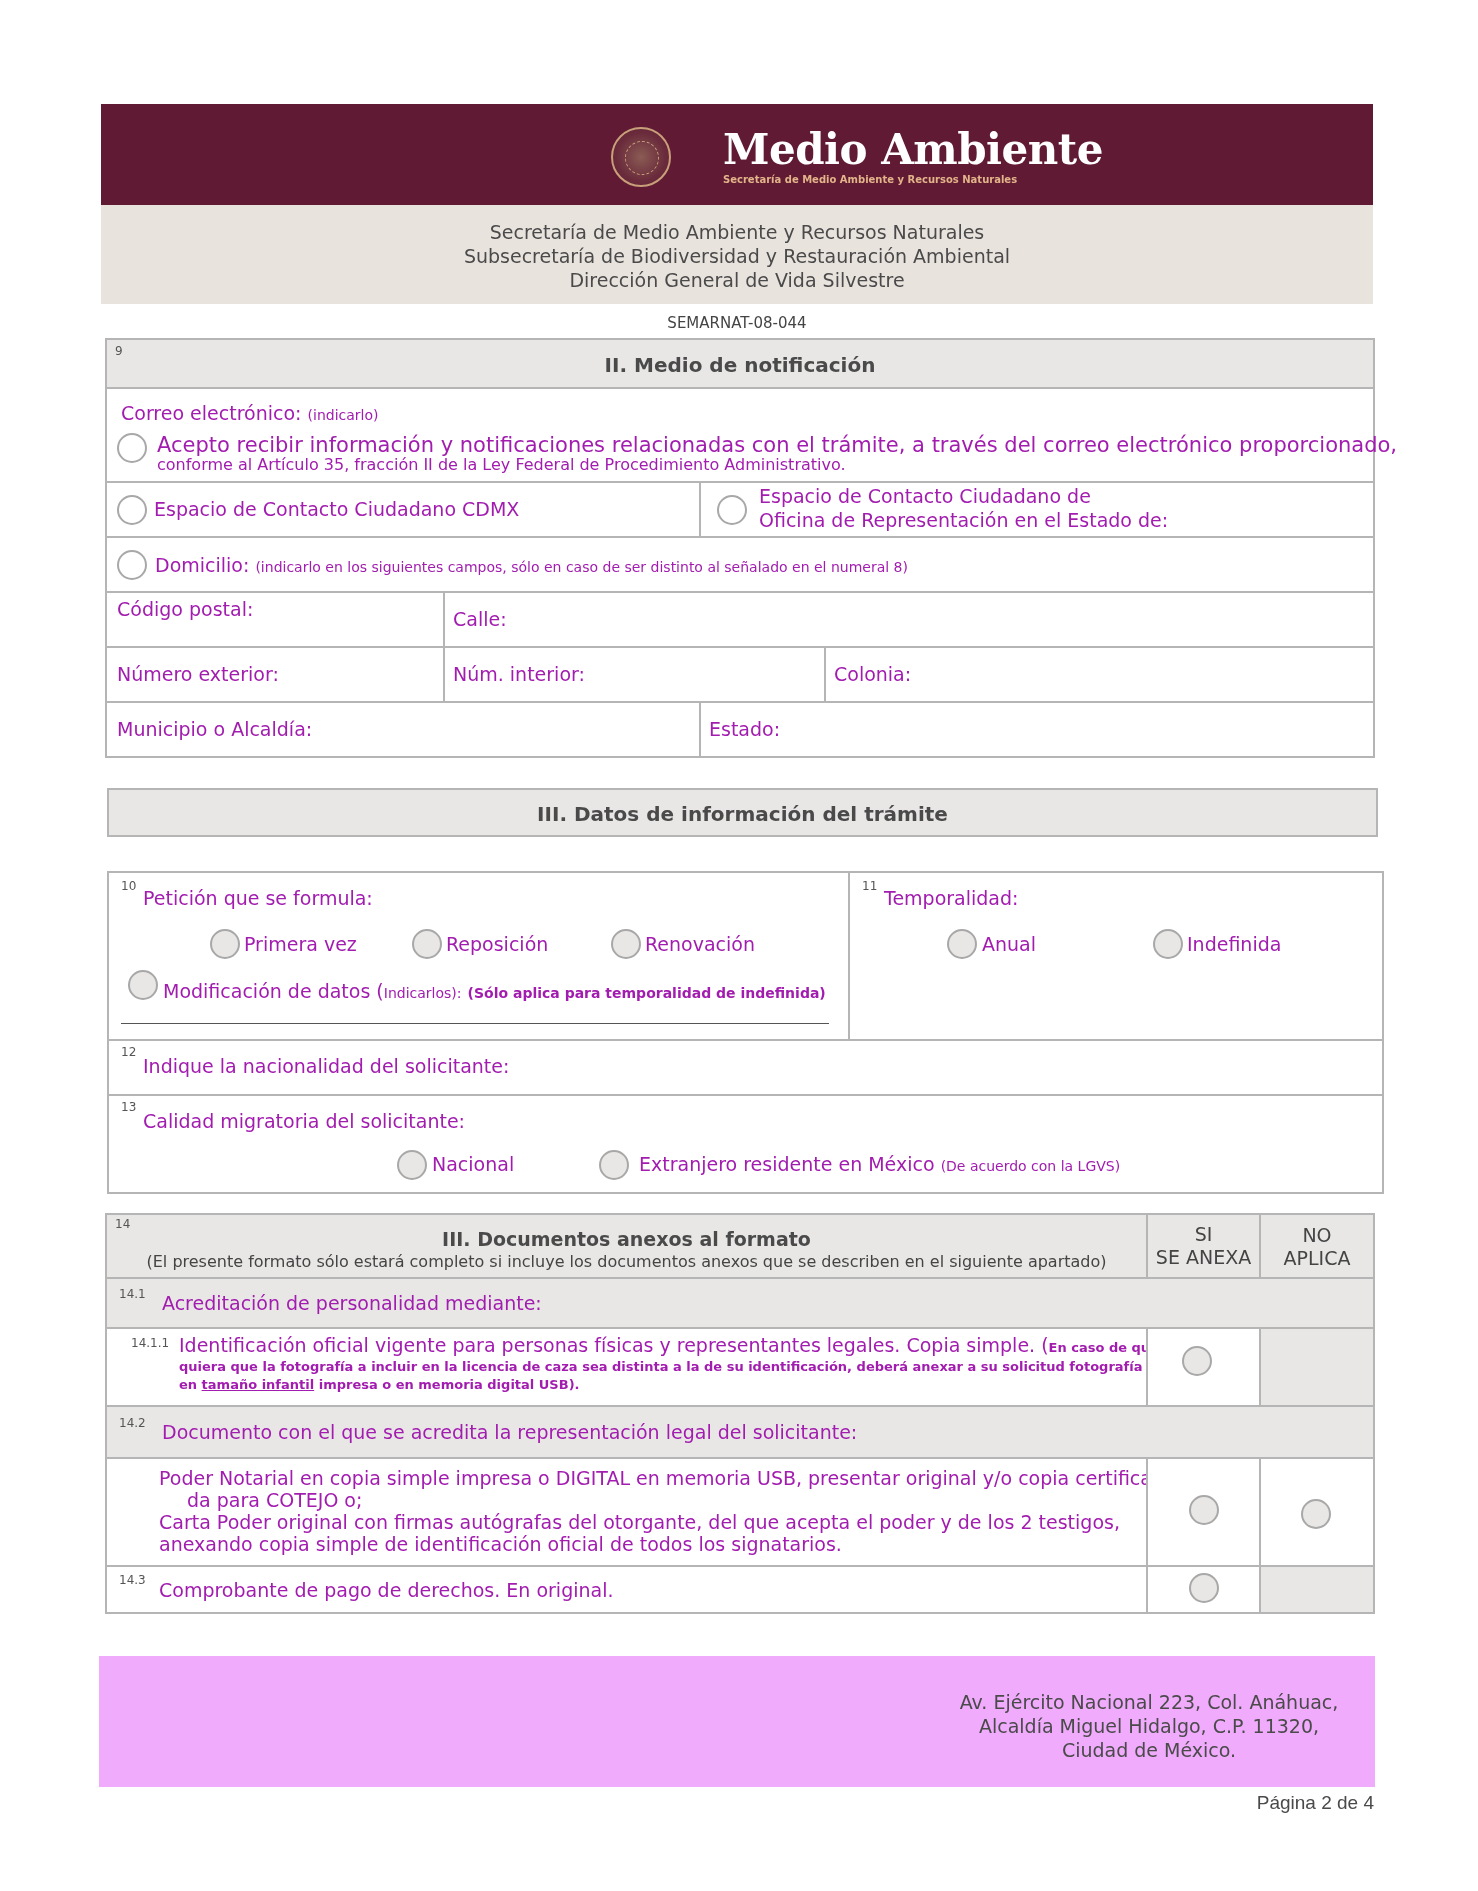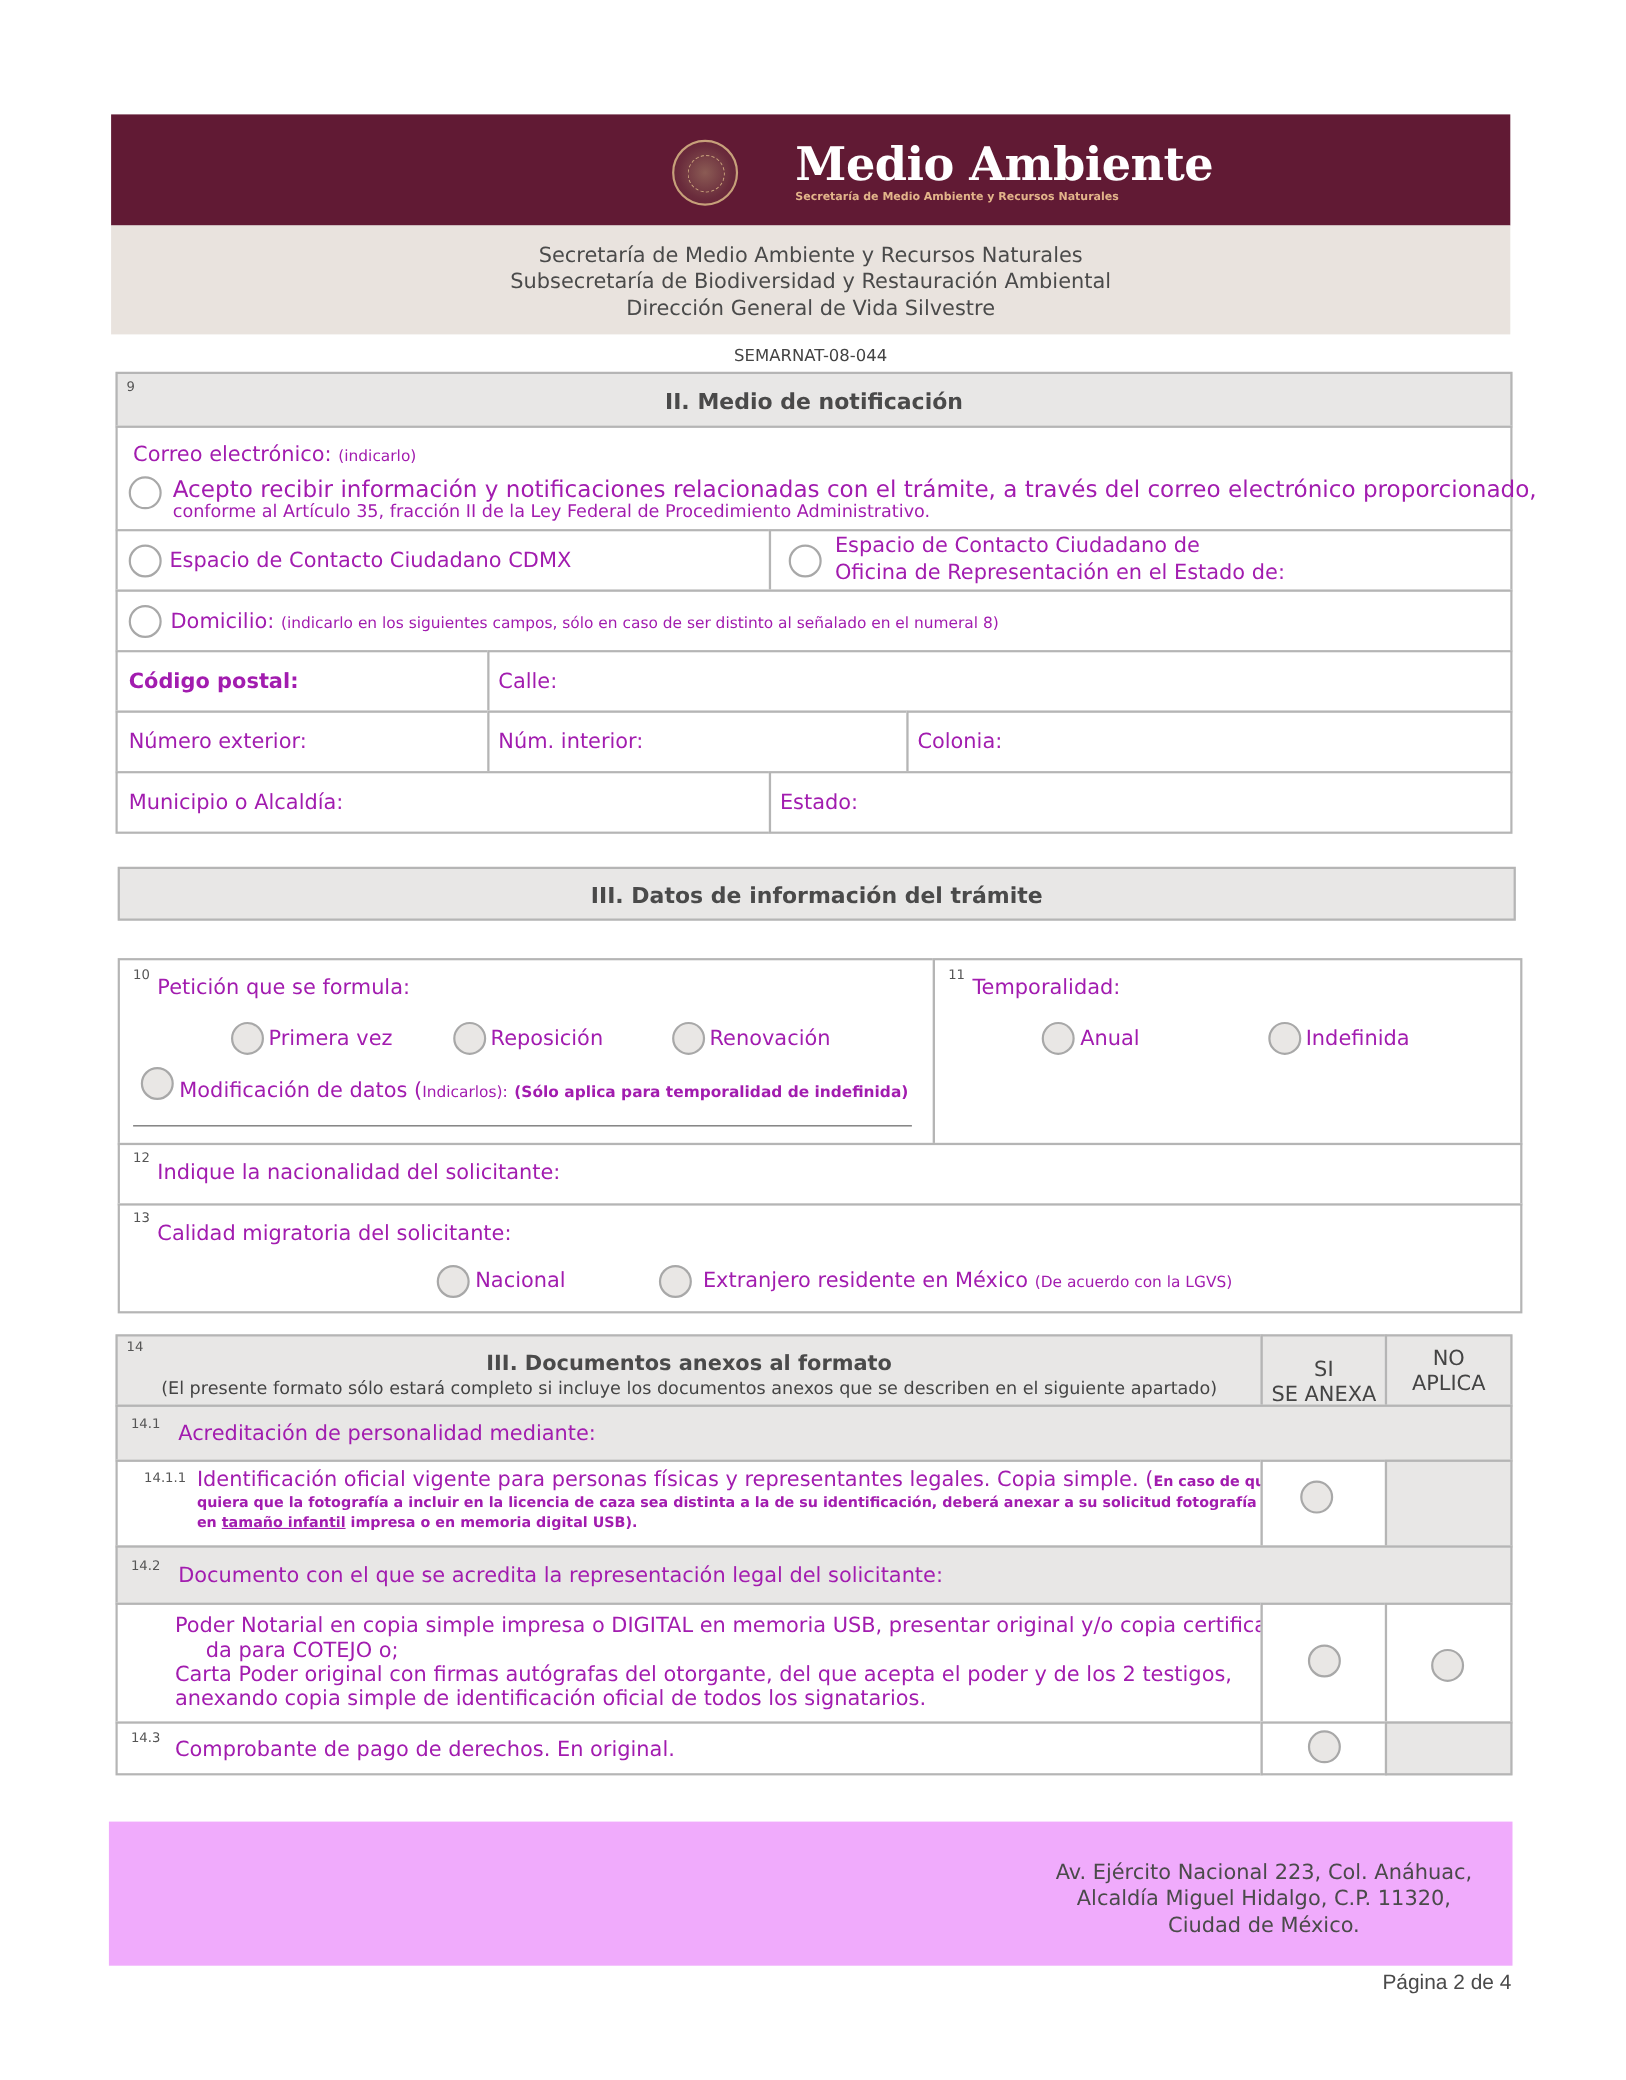--- a/index.html
+++ b/index.html
@@ -71,21 +71,21 @@
 <div class="cell" style="left:699px;top:481px;width:676px;height:57px;">
   <div class="radio" style="left:16px;top:12px;"></div>
   <span class="lbl" style="left:58px;top:2px;">Espacio de Contacto Ciudadano de</span>
   <span class="lbl" style="left:58px;top:26px;">Oficina de Representación en el Estado de:</span>
 </div>
 <div class="cell" style="left:105px;top:536px;width:1270px;height:57px;">
   <div class="radio" style="left:10px;top:12px;"></div>
   <span class="lbl" style="left:48px;top:16px;"><span>Domicilio:</span> <span class="small">(indicarlo en los siguientes campos, sólo en caso de ser distinto al señalado en el numeral 8)</span></span>
 </div>
 <div class="cell" style="left:105px;top:591px;width:340px;height:57px;">
-  <span class="lbl" style="left:10px;top:15px;font-weight:bold;">Código postal:</span>
+  <span class="lbl" style="left:10px;top:5px;">Código postal:</span>
 </div>
 <div class="cell" style="left:443px;top:591px;width:932px;height:57px;">
   <span class="lbl" style="left:8px;top:15px;">Calle:</span>
 </div>
 <div class="cell" style="left:105px;top:646px;width:340px;height:57px;">
   <span class="lbl" style="left:10px;top:15px;">Número exterior:</span>
 </div>
 <div class="cell" style="left:443px;top:646px;width:383px;height:57px;">
   <span class="lbl" style="left:8px;top:15px;">Núm. interior:</span>
 </div>
@@ -135,21 +135,21 @@
   <span class="lbl" style="left:323px;top:57px;">Nacional</span>
   <div class="radio filled" style="left:490px;top:54px;"></div>
   <span class="lbl" style="left:530px;top:57px;"><span>Extranjero residente en México</span> <span class="small">(De acuerdo con la LGVS)</span></span>
 </div>
 
 <div class="cell gray" style="left:105px;top:1213px;width:1043px;height:66px;">
   <span class="num" style="left:8px;top:2px;">14</span>
   <div class="secttl" style="top:13px;font-size:19px;">III. Documentos anexos al formato</div>
   <div style="position:absolute;left:0;right:0;top:37px;text-align:center;font-size:16px;color:#444;">(El presente formato sólo estará completo si incluye los documentos anexos que se describen en el siguiente apartado)</div>
 </div>
-<div class="cell gray" style="left:1146px;top:1213px;width:115px;height:66px;text-align:center;font-size:19px;line-height:23px;padding-top:19px;">
+<div class="cell gray" style="left:1146px;top:1213px;width:115px;height:66px;text-align:center;font-size:19px;line-height:23px;padding-top:8px;">
   <div>SI</div>
   <div>SE ANEXA</div>
 </div>
 <div class="cell gray" style="left:1259px;top:1213px;width:116px;height:66px;text-align:center;font-size:19px;line-height:23px;padding-top:9px;">
   <div>NO</div>
   <div>APLICA</div>
 </div>
 
 <div class="cell gray" style="left:105px;top:1277px;width:1270px;height:52px;border-color:#b5b5b5;">
   <span class="num" style="left:12px;top:8px;">14.1</span>

